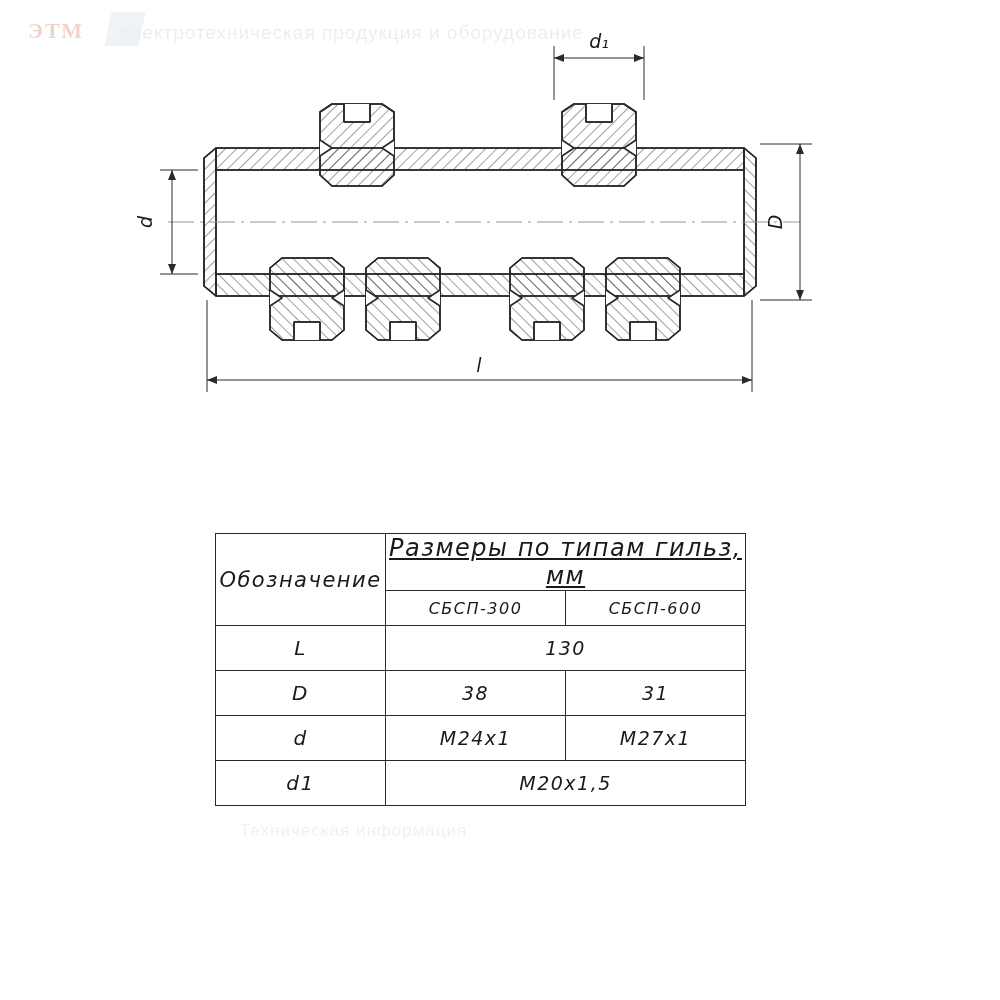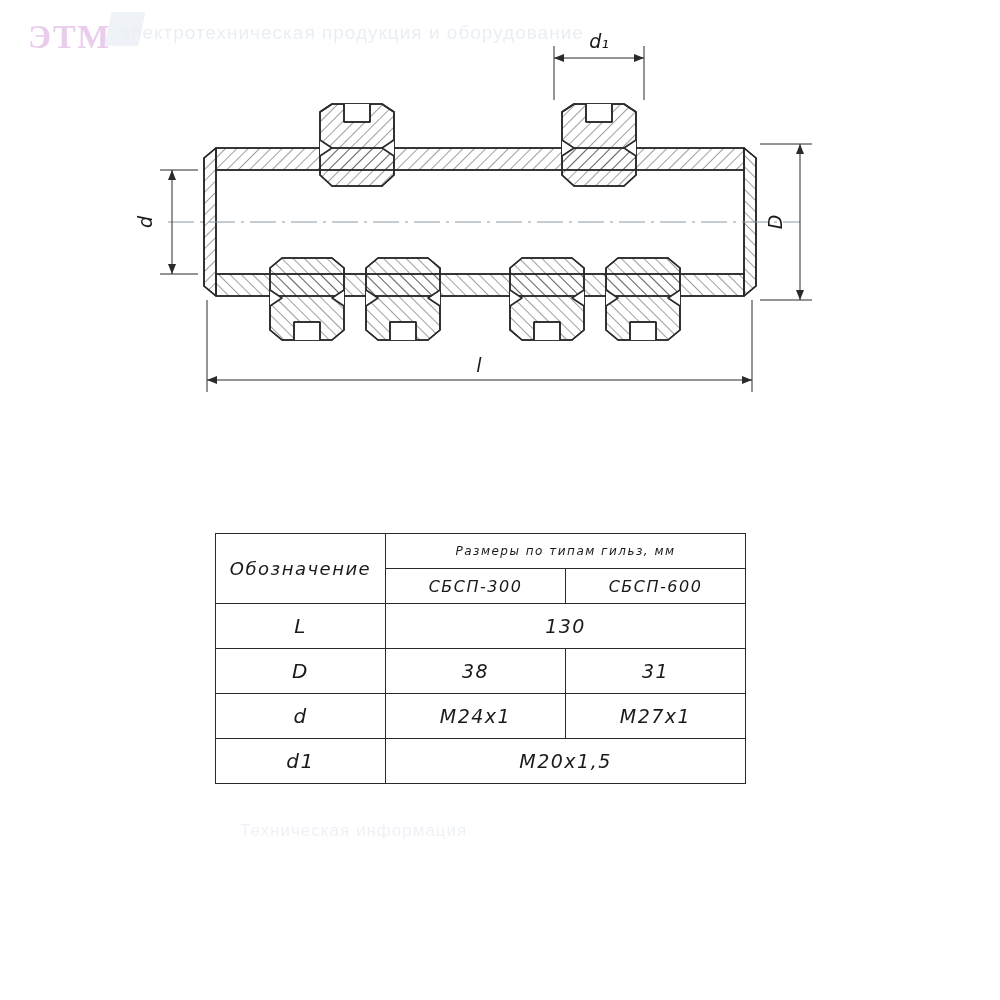--- a/index.html
+++ b/index.html
@@ -34,23 +34,23 @@
     font-size: 19px;
     letter-spacing: 1px;
     color: #9fb7cf;
     white-space: nowrap;
   }
   #watermark .wm-logo {
     position: absolute;
     left: 28px;
     top: 18px;
     font-family: "Liberation Serif", serif;
-    font-size: 34px;
+    font-size: 22px;
     font-weight: bold;
-    color: #a21caf;
+    color: #c2410c;
     letter-spacing: 2px;
   }
   #watermark .wm-sq {
     position: absolute;
     left: 108px;
     top: 12px;
     width: 34px;
     height: 34px;
     background: #b9cde0;
     transform: skewX(-12deg);
@@ -97,25 +97,26 @@
     vertical-align: middle;
     font-family: "DejaVu Sans", sans-serif;
     font-style: italic;
     font-size: 19px;
     color: #1a1a1a;
     padding: 0;
     height: 44px;
     letter-spacing: 1.5px;
   }
   #spec-table td.hdr-left {
-    font-size: 18px;
+    font-size: 21px;
   }
   #spec-table td.hdr-span {
-    font-size: 12px;
+    font-size: 24px;
     height: 34px;
+    text-decoration: underline;
   }
   #spec-table td.hdr-type {
     font-size: 16px;
     height: 34px;
   }
   #spec-table td.rowlabel {
     font-size: 20px;
   }
   .col-a { width: 170px; }
   .col-b { width: 180px; }

